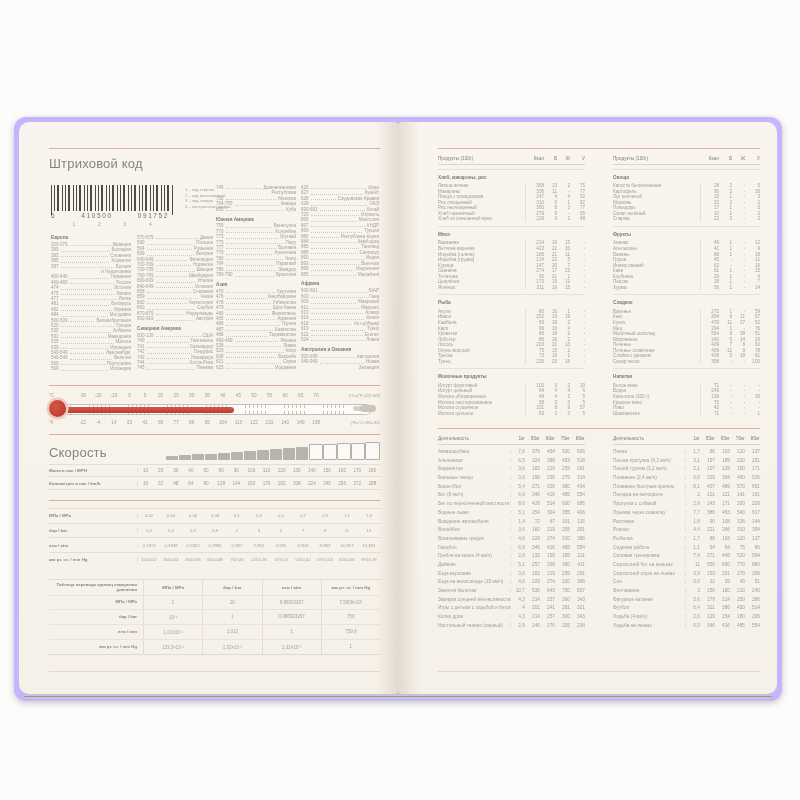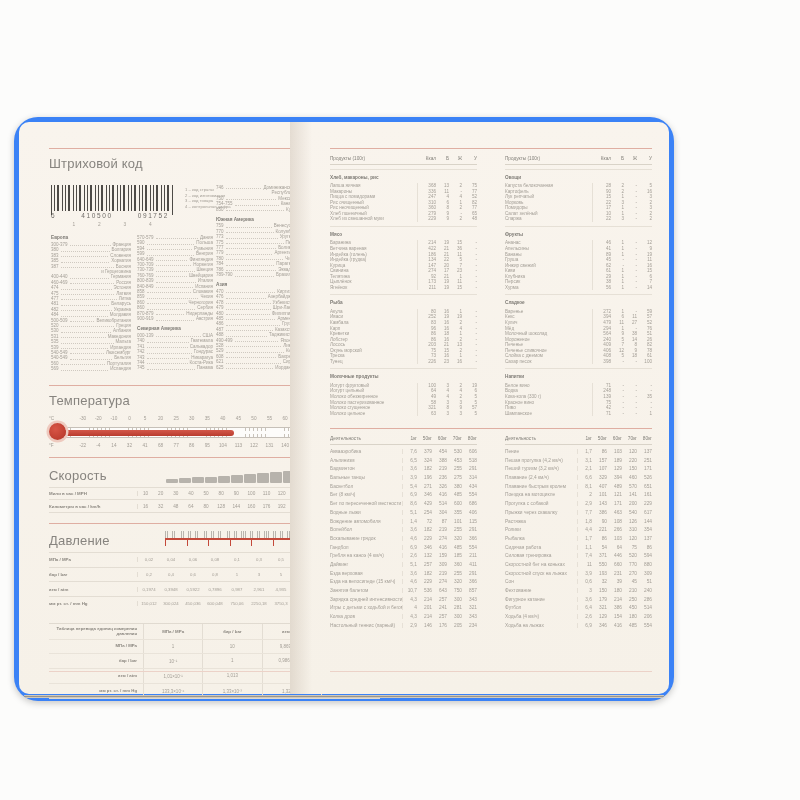--- a/index.html
+++ b/index.html
@@ -1,17 +1,17 @@
 <!DOCTYPE html>
 <html><head>
 <meta charset="utf-8">
 <style>
   html,body{margin:0;padding:0;}
   body{width:800px;height:800px;position:relative;background:#fcfcfb;font-family:"Liberation Sans",sans-serif;overflow:hidden;}
-  .book{position:absolute;left:14px;top:117px;width:660px;height:584px;background:#3b82f6;border-radius:24px;box-shadow:0 2px 7px rgba(0,0,0,.22);}
+  .book{position:absolute;left:14px;top:117px;width:768px;height:584px;background:#c4b5fd;border-radius:12px;box-shadow:0 2px 7px rgba(0,0,0,.22);}
   .book-bottom-edge{position:absolute;left:10px;right:10px;bottom:3px;height:3px;background:repeating-linear-gradient(0deg,#cfc8bb 0 1px,#9a948a 1px 2px);border-radius:0 0 6px 6px;}
   .page{position:absolute;top:5px;height:572px;width:379px;background:linear-gradient(#f9f4ed,#f6f1e8);}
   .page.left{left:5px;border-radius:10px 3px 3px 10px;}
   .page.right{right:5px;border-radius:3px 10px 10px 3px;}
   .page.left::after{content:'';position:absolute;top:0;bottom:0;right:0;width:22px;background:linear-gradient(to right,rgba(255,255,255,0),rgba(120,95,70,.16));}
   .page.right::after{content:'';position:absolute;top:0;bottom:0;left:0;width:22px;background:linear-gradient(to left,rgba(255,255,255,0),rgba(120,95,70,.16));}
   .pc{position:absolute;top:26px;left:30px;right:18px;}
   .page.right .pc{left:40px;right:17px;}
   .rule{height:1px;background:#dfaea2;margin-bottom:7px;}
   .bottom-rule{position:absolute;left:30px;right:18px;bottom:22px;height:1px;background:#ecd2c8;}
@@ -845,21 +845,20 @@
             <div class="crow" data-t="c">
               <span class="k"></span>
               <span class="lead"></span>
               <span class="v">Зеландия</span>
             </div>
           </div>
       </div>
 
       <div class="temp">
         <div class="rule"></div>
-        <h2>Температура</h2>
         <div class="trow">
           <span class="unit">°C</span>
           <span class="ticks">
               <span>-30</span>
               <span>-20</span>
               <span>-10</span>
               <span>0</span>
               <span>5</span>
               <span>20</span>
               <span>25</span>
@@ -1002,26 +1001,20 @@
               <span>240</span>
               <span>256</span>
               <span>272</span>
               <span>288</span>
             </span>
         </div>
       </div>
 
       <div style="margin-top:10px;">
         <div class="rule"></div>
-        <div class="sec-top">
-          <h2>Давление</h2>
-          <div class="ruler">
-              <div class="rticks"></div>
-            </div>
-        </div>
         <div class="prow">
           <span class="plbl">МПа / MPa</span>
           <span class="pvals">
               <span>0,02</span>
               <span>0,04</span>
               <span>0,06</span>
               <span>0,08</span>
               <span>0,1</span>
               <span>0,3</span>
               <span>0,5</span>

